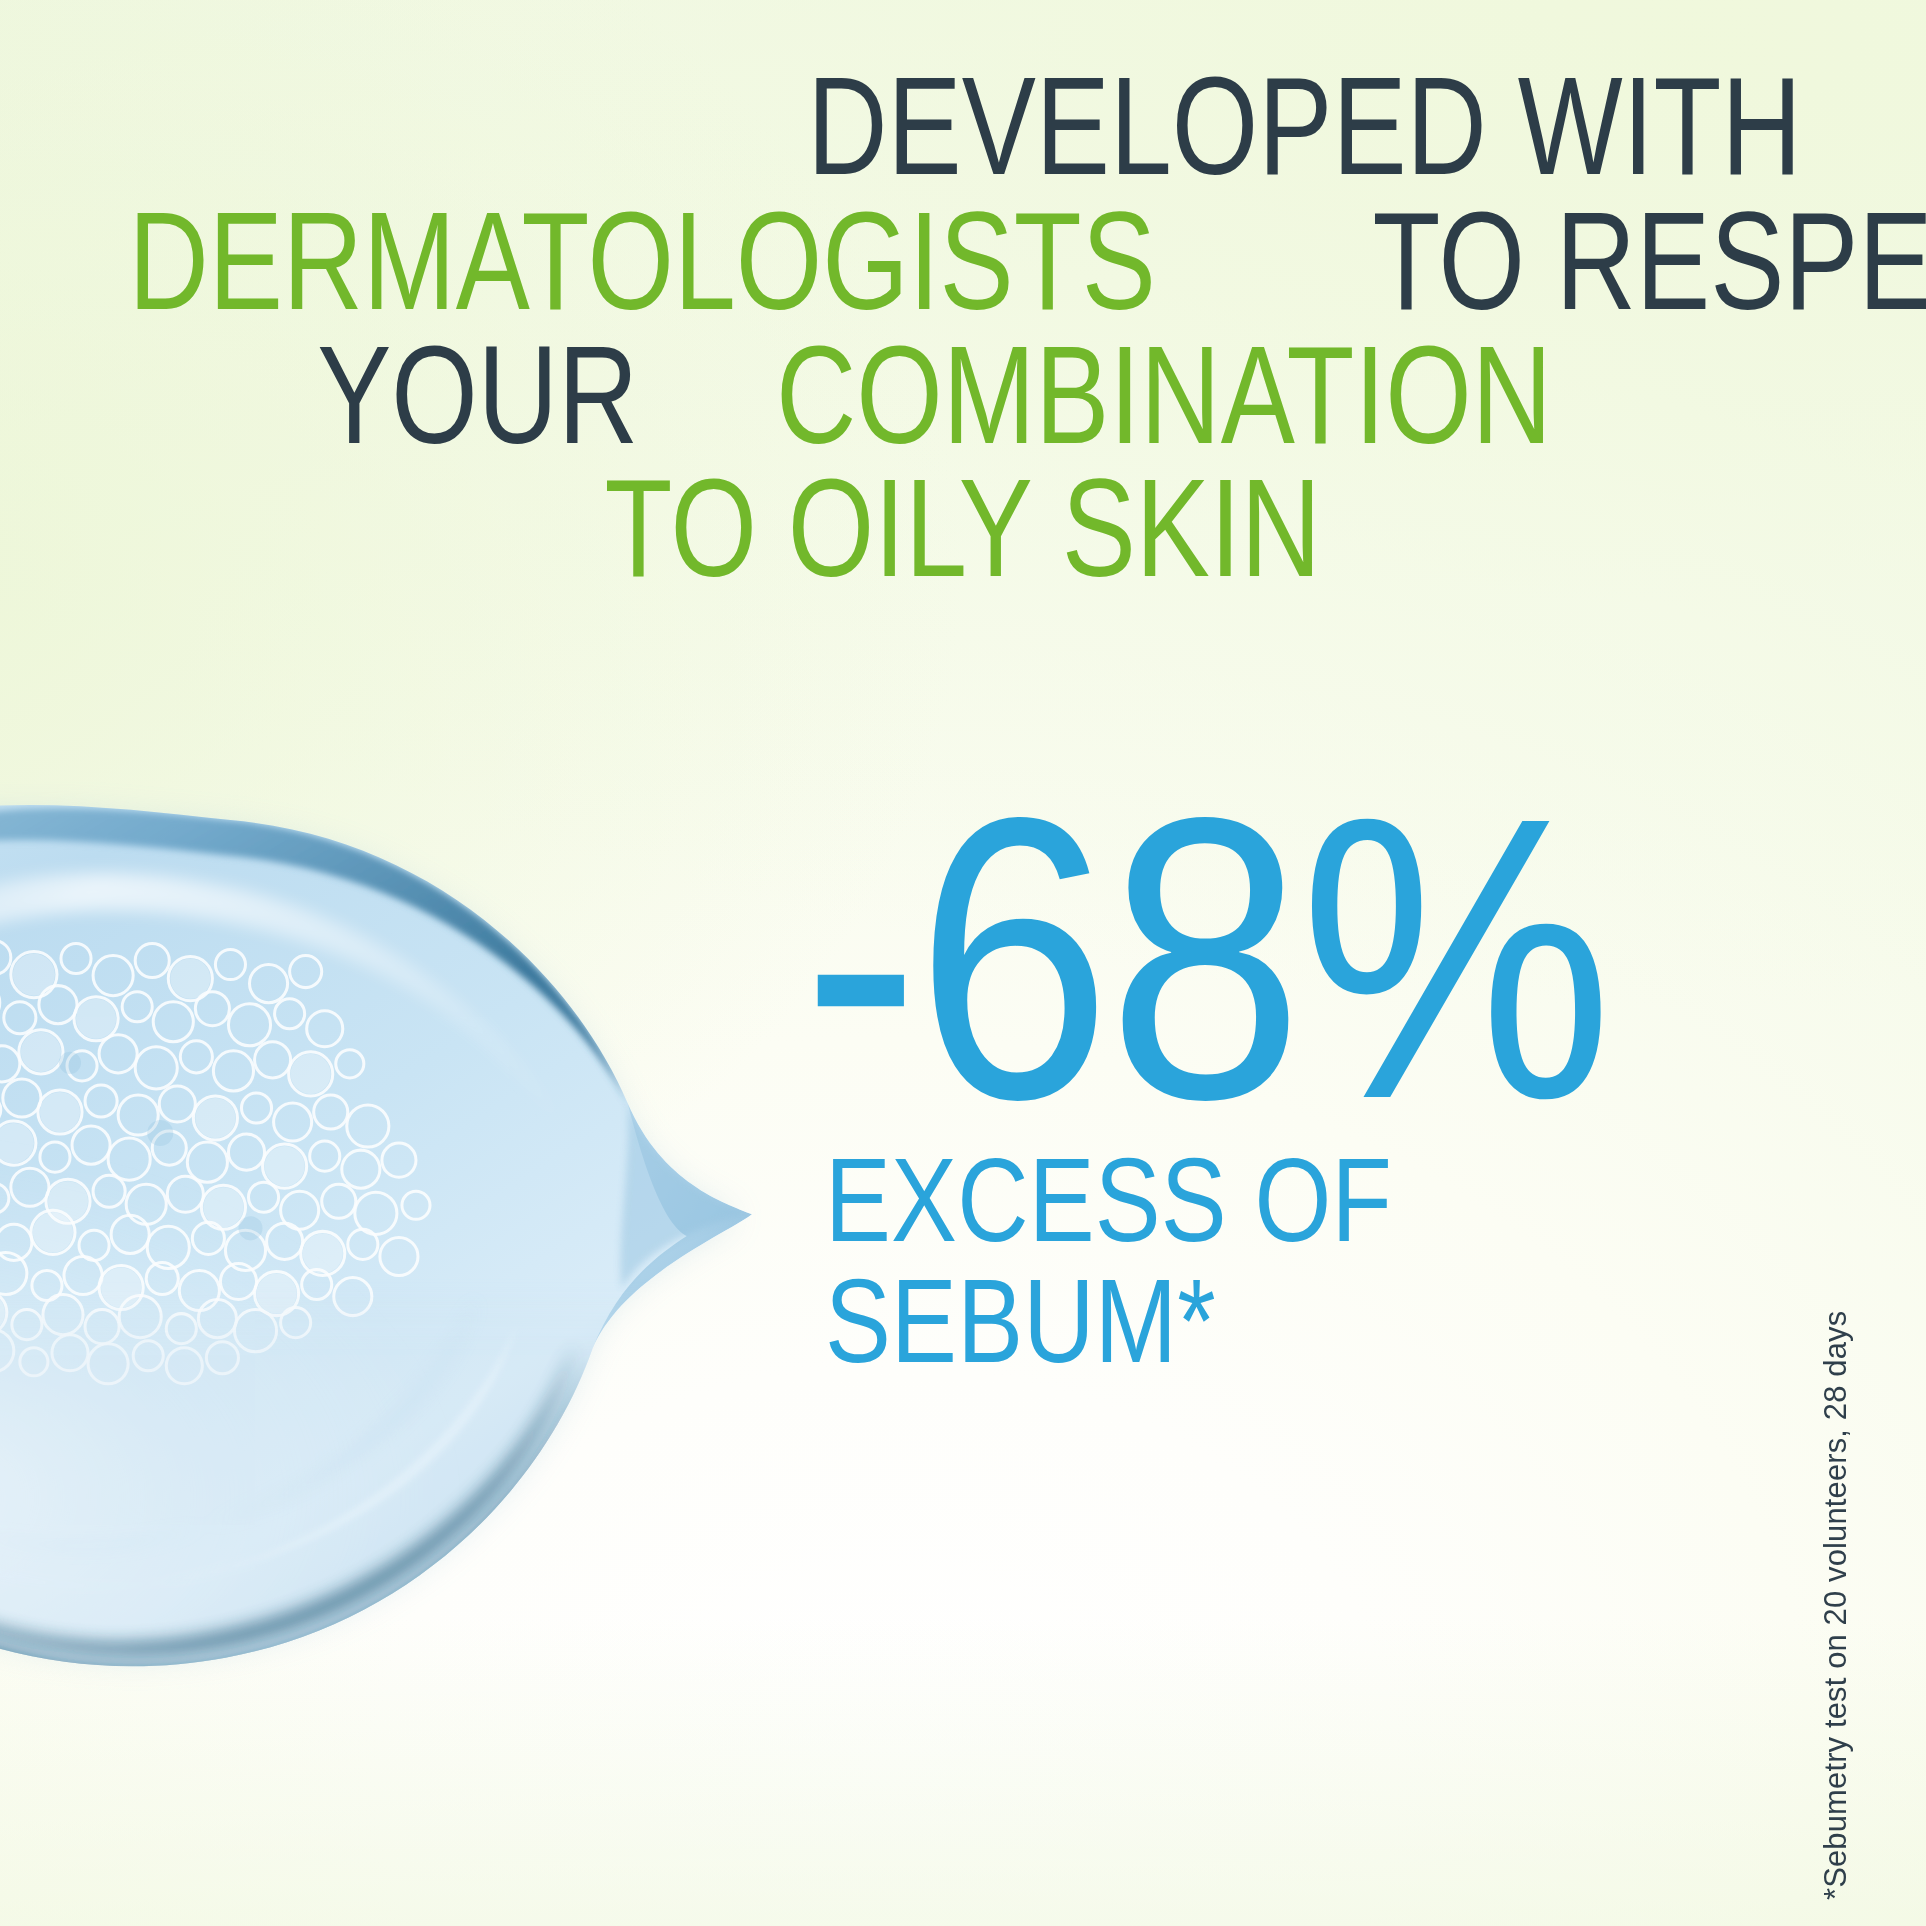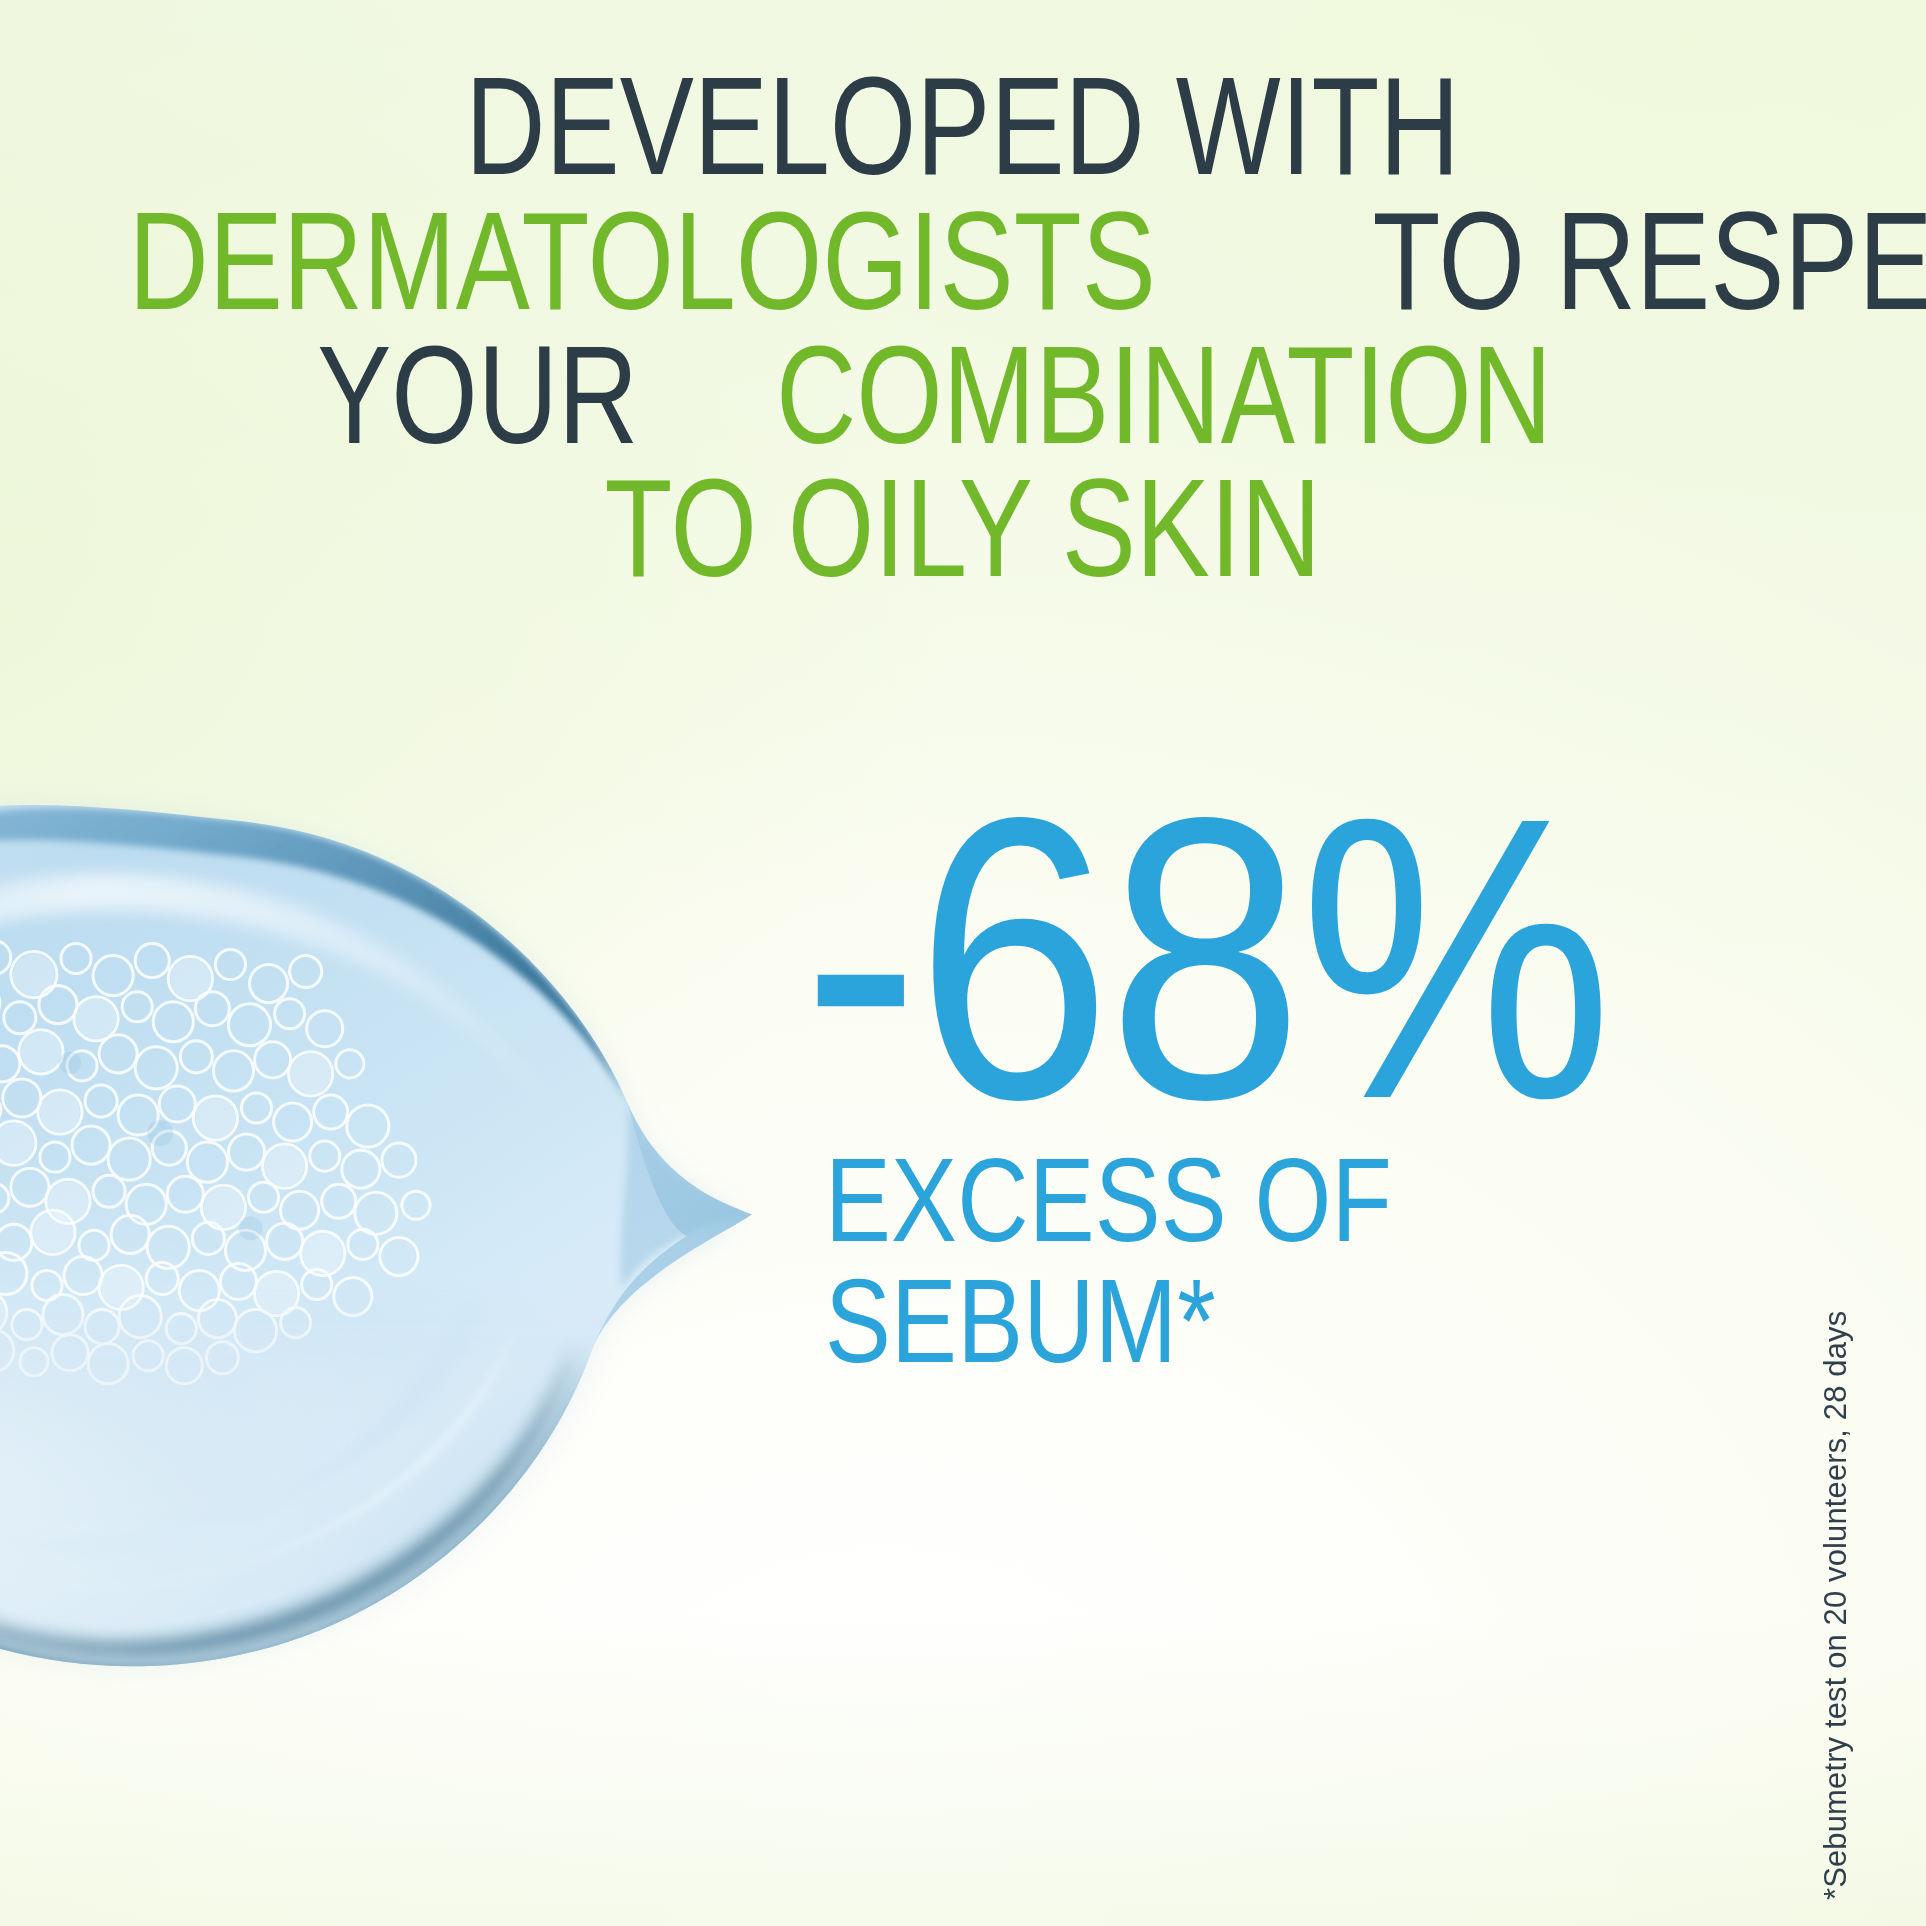--- a/index.html
+++ b/index.html
@@ -49,21 +49,21 @@
     letter-spacing:-0.004em;
   }
   .hl-line { display:block; white-space:nowrap; }
   .hl-line span {
     font-family:"Liberation Sans Narrow","Liberation Sans",sans-serif;
     font-weight:400;
     transform:scaleX(0.80);
     display:inline-block;
     transform-origin:center;
   }
-  #hl1 { font-size:0px; margin-bottom:2px; }
+  #hl1 { font-size:0px; margin-bottom:2px;text-align:right; }
   #hl1 span { font-size:139px; }
   #hl2 { font-size:0px; }
   #hl2 span { font-size:139px; }
   #hl3 { font-size:0px; }
   #hl3 span { font-size:139px; }
   #hl4 { font-size:0px; }
   #hl4 span { font-size:139px; }
   .navy  { color:#2d3d48; }
   .green { color:#72b82b; }
 

